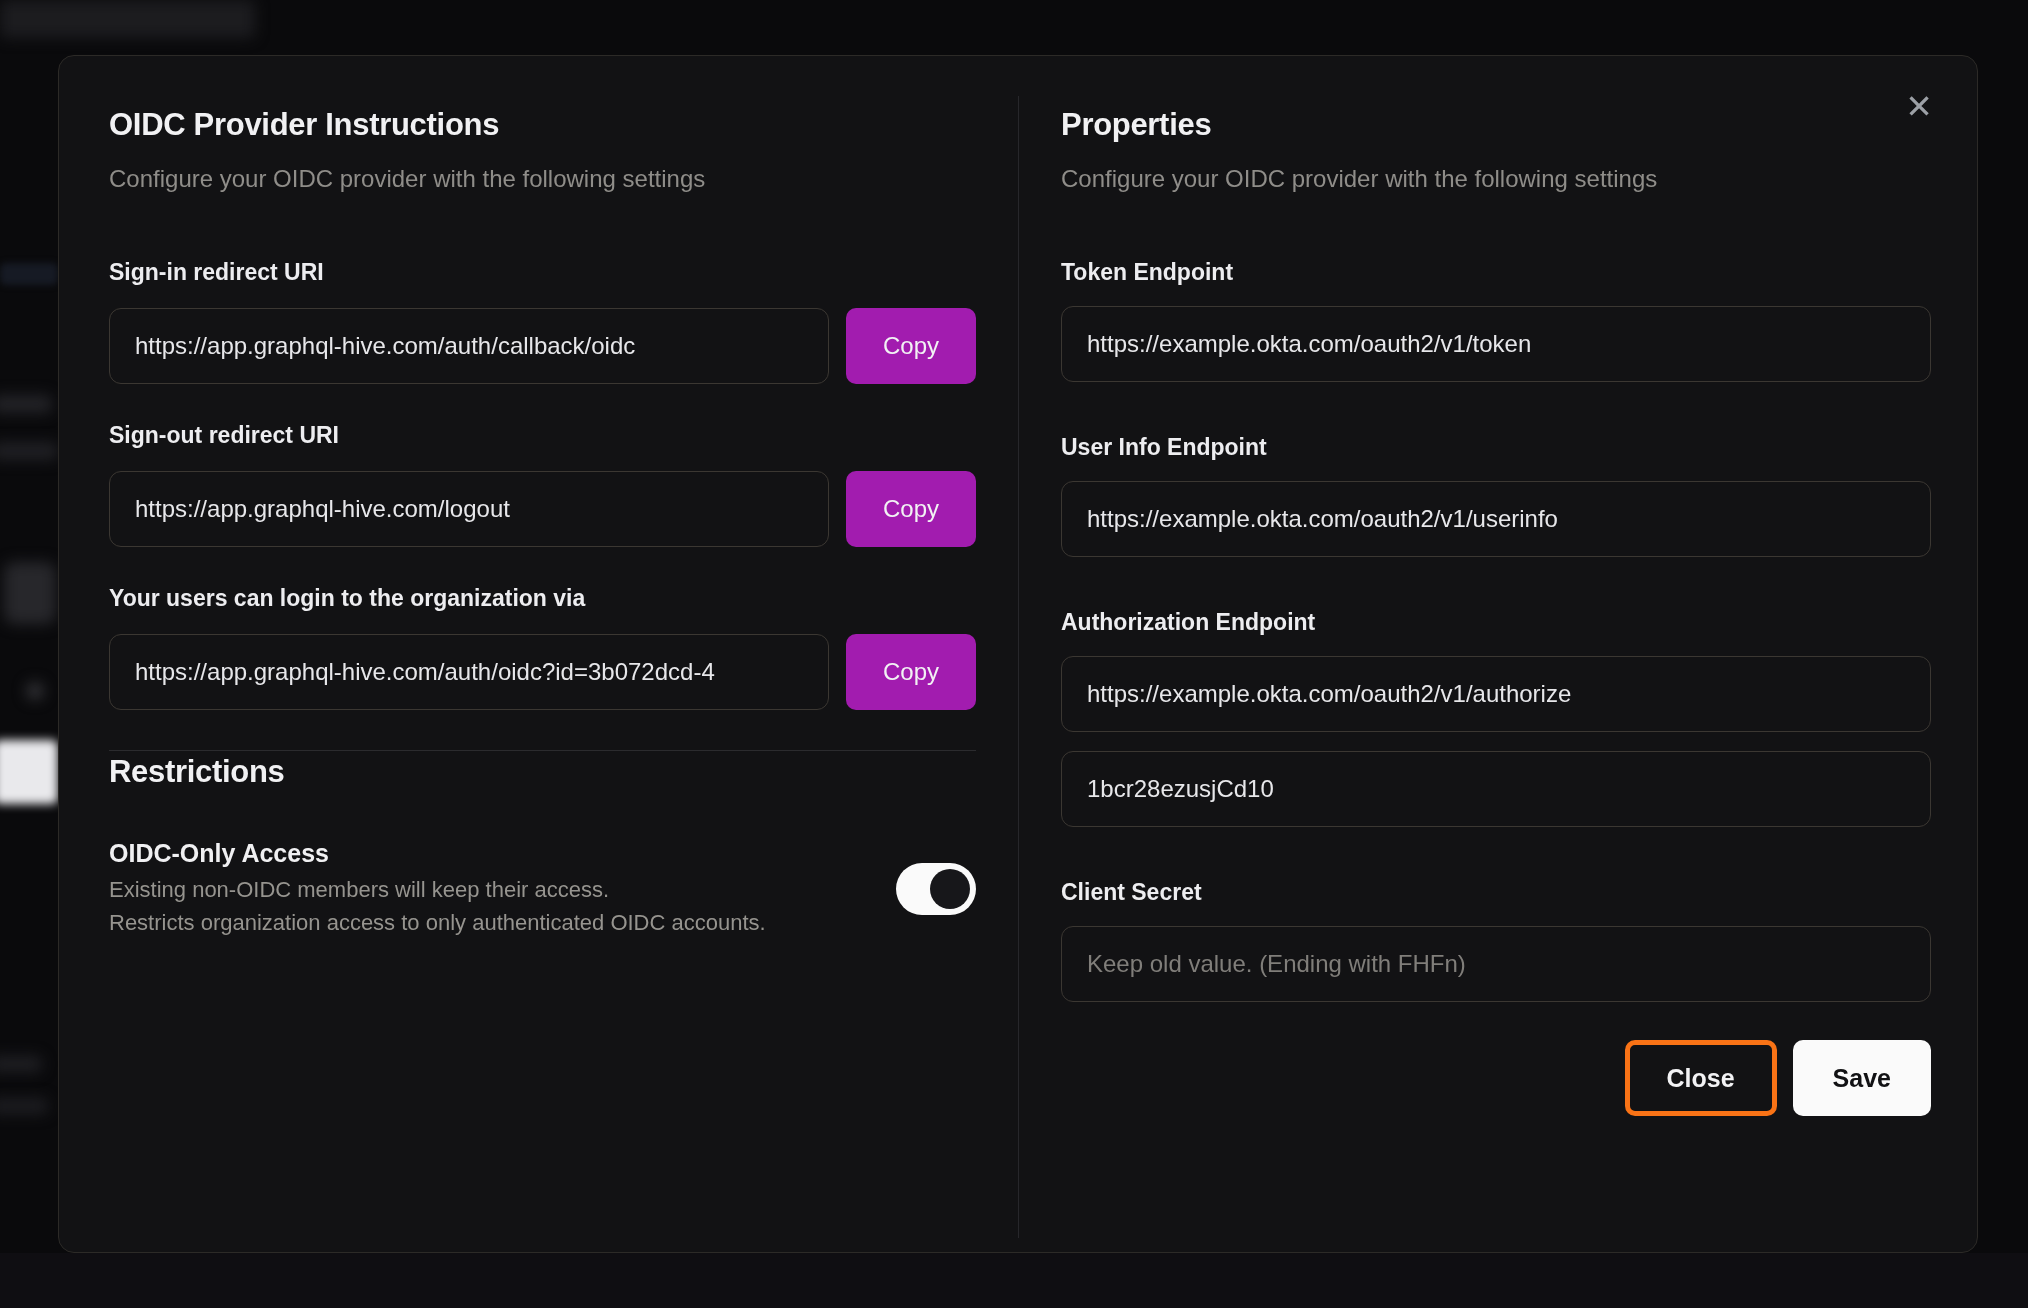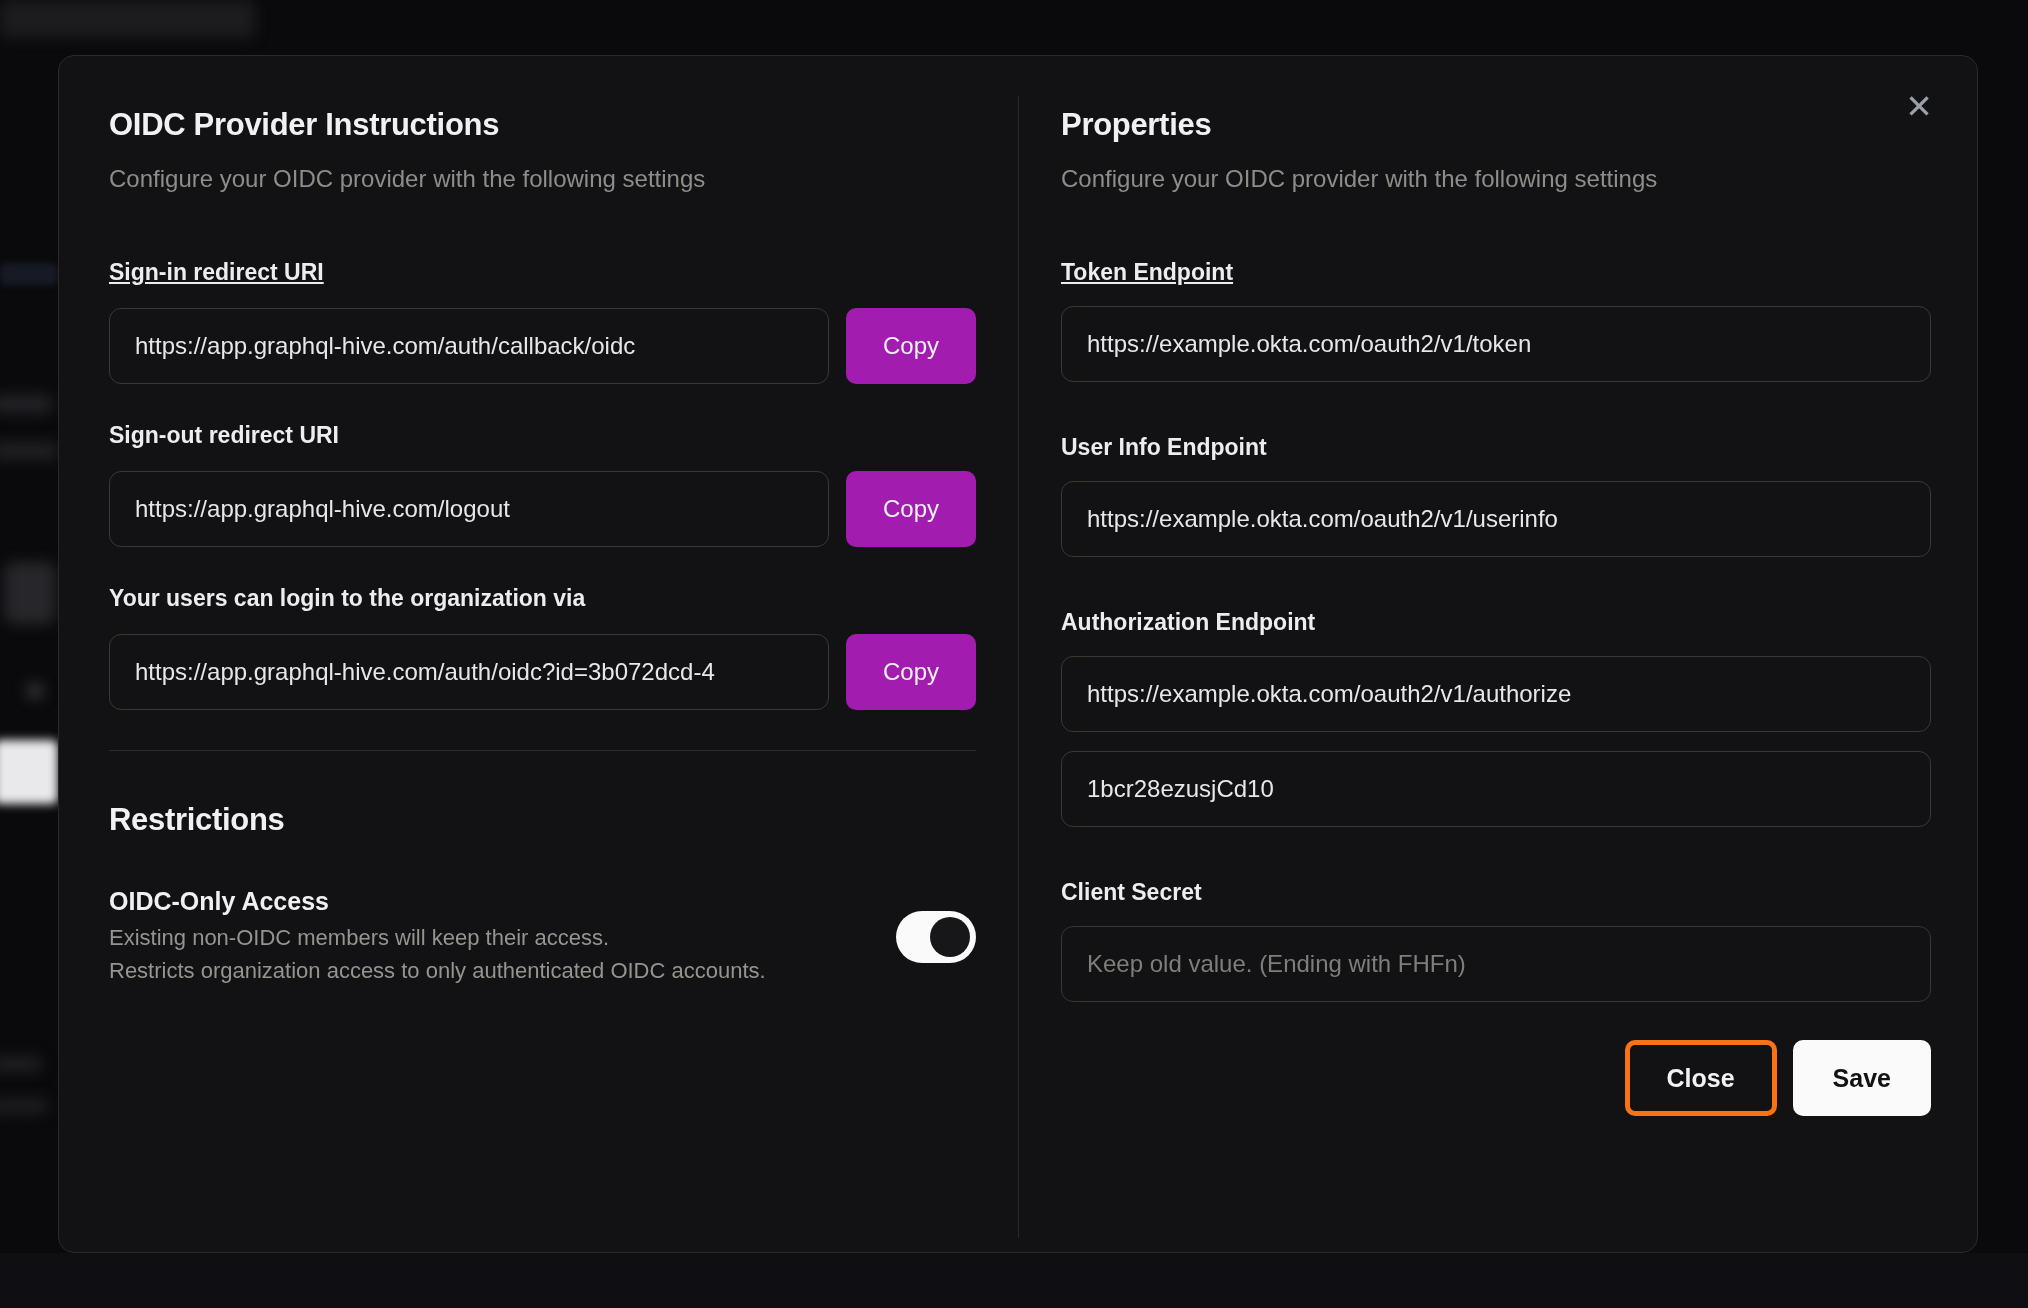--- a/index.html
+++ b/index.html
@@ -52,21 +52,21 @@
   h2.section-title {
     font-size: 31px; font-weight: 700; letter-spacing: -0.3px;
     color: #f1f1f3; line-height: 42px;
   }
   .subtitle {
     margin-top: 17px; font-size: 24px; line-height: 32px; color: #8f8d89;
   }
   .field-label {
     font-size: 23px; font-weight: 700; color: #ededf0; line-height: 30px;
   }
-  .mt-first { margin-top: 62px; text-decoration: underline; }
+  .mt-first { margin-top: 62px; }
   .mt-left  { margin-top: 36px; }
   .mt-right { margin-top: 50px; }
 
   .input-row { display: flex; gap: 17px; }
   .row-left  { margin-top: 21px; }
   .row-right { margin-top: 19px; }
   .text-input {
     height: 76px; flex: 1 1 auto; width: 100%;
     background: transparent;
     border: 1px solid #3b3732; border-radius: 12px;
@@ -79,21 +79,21 @@
   .text-input::placeholder { color: #807e7a; opacity: 1; }
   .copy-btn {
     flex: 0 0 130px; width: 130px; height: 76px;
     background: #a21caf; border: none; border-radius: 10px;
     font-family: "Liberation Sans", sans-serif;
     font-size: 24px; font-weight: 400; color: #f2f2f4;
     cursor: pointer;
   }
   .h-divider { margin-top: 40px; height: 1px; background: #2b2b2e; width: 100%; }
 
-  .restrictions-title { margin-top: 48px; }
+  .restrictions-title { }
   .toggle-row { margin-top: 44px; display: flex; align-items: flex-start; }
   .toggle-text { flex: 1 1 auto; }
   .toggle-label { font-size: 25px; font-weight: 700; color: #f0f0f2; line-height: 32px; }
   .toggle-desc { margin-top: 4px; font-size: 22px; line-height: 33px; color: #96948f; }
   .switch {
     flex: 0 0 80px; width: 80px; height: 52px; margin-top: 26px;
     background: #fafafa; border-radius: 26px; position: relative; cursor: pointer;
   }
   .switch .thumb {
     position: absolute; top: 6px; left: 34px; width: 40px; height: 40px;

